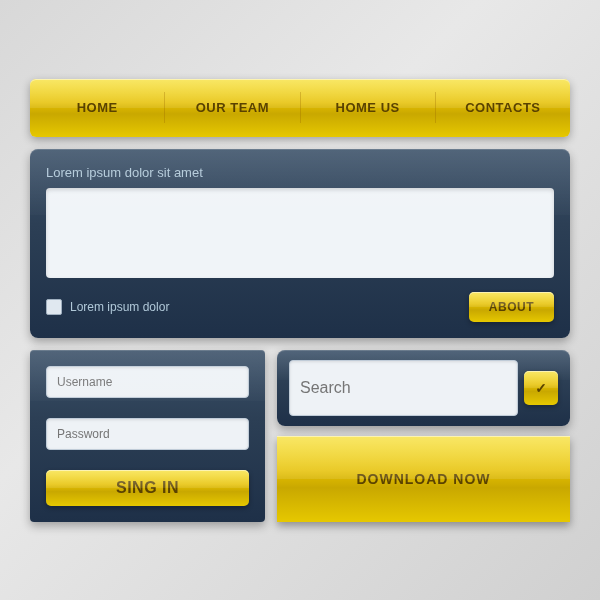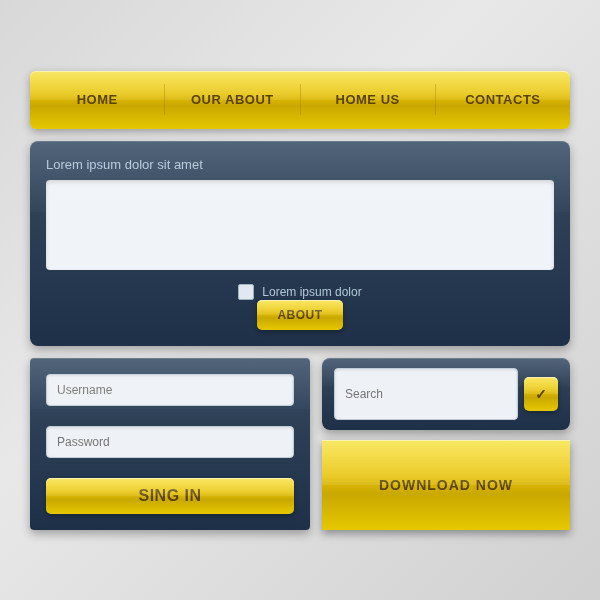--- a/index.html
+++ b/index.html
@@ -99,21 +99,20 @@
       resize: none;
       outline: none;
       box-shadow: inset 0 2px 4px rgba(0,0,0,0.15);
     }
 
     .form-footer {
       display: flex;
       align-items: center;
       justify-content: space-between;
       margin-top: 10px;
-      flex-direction: column;
     }
 
     .checkbox-area {
       display: flex;
       align-items: center;
       gap: 8px;
     }
 
     .checkbox-box {
       width: 16px;
@@ -249,21 +248,21 @@
       background: linear-gradient(180deg, rgba(255,255,255,0.12) 0%, rgba(255,255,255,0.02) 100%);
       pointer-events: none;
     }
 
     .search-input {
       flex: 1;
       background: #eef2f6;
       border: 1px solid #c0ccd8;
       border-radius: 4px;
       padding: 18px 10px;
-      font-size: 12px;
+      font-size: 16px;
       color: #888;
       outline: none;
       box-shadow: inset 0 1px 3px rgba(0,0,0,0.1);
       position: relative;
       z-index: 1;
     }
 
     .search-btn {
       background: linear-gradient(180deg, #f5d800 0%, #e6c000 40%, #c9a800 60%, #e6c800 100%);
       border: none;
@@ -325,21 +324,21 @@
       pointer-events: none;
     }
   </style>
 </head>
 <body>
 
 <div class="container">
 
   <nav class="navbar">
     <div class="nav-item">HOME</div>
-    <div class="nav-item">OUR ABOUT</div>
+    <div class="nav-item">OUR TEAM</div>
     <div class="nav-item">HOME US</div>
     <div class="nav-item">CONTACTS</div>
   </nav>
 
   <div class="form-panel">
     <div class="form-label">Lorem ipsum dolor sit amet</div>
     <textarea class="form-textarea" style=""></textarea>
     <div class="form-footer">
       <div class="checkbox-area">
         <div class="checkbox-box"></div>

